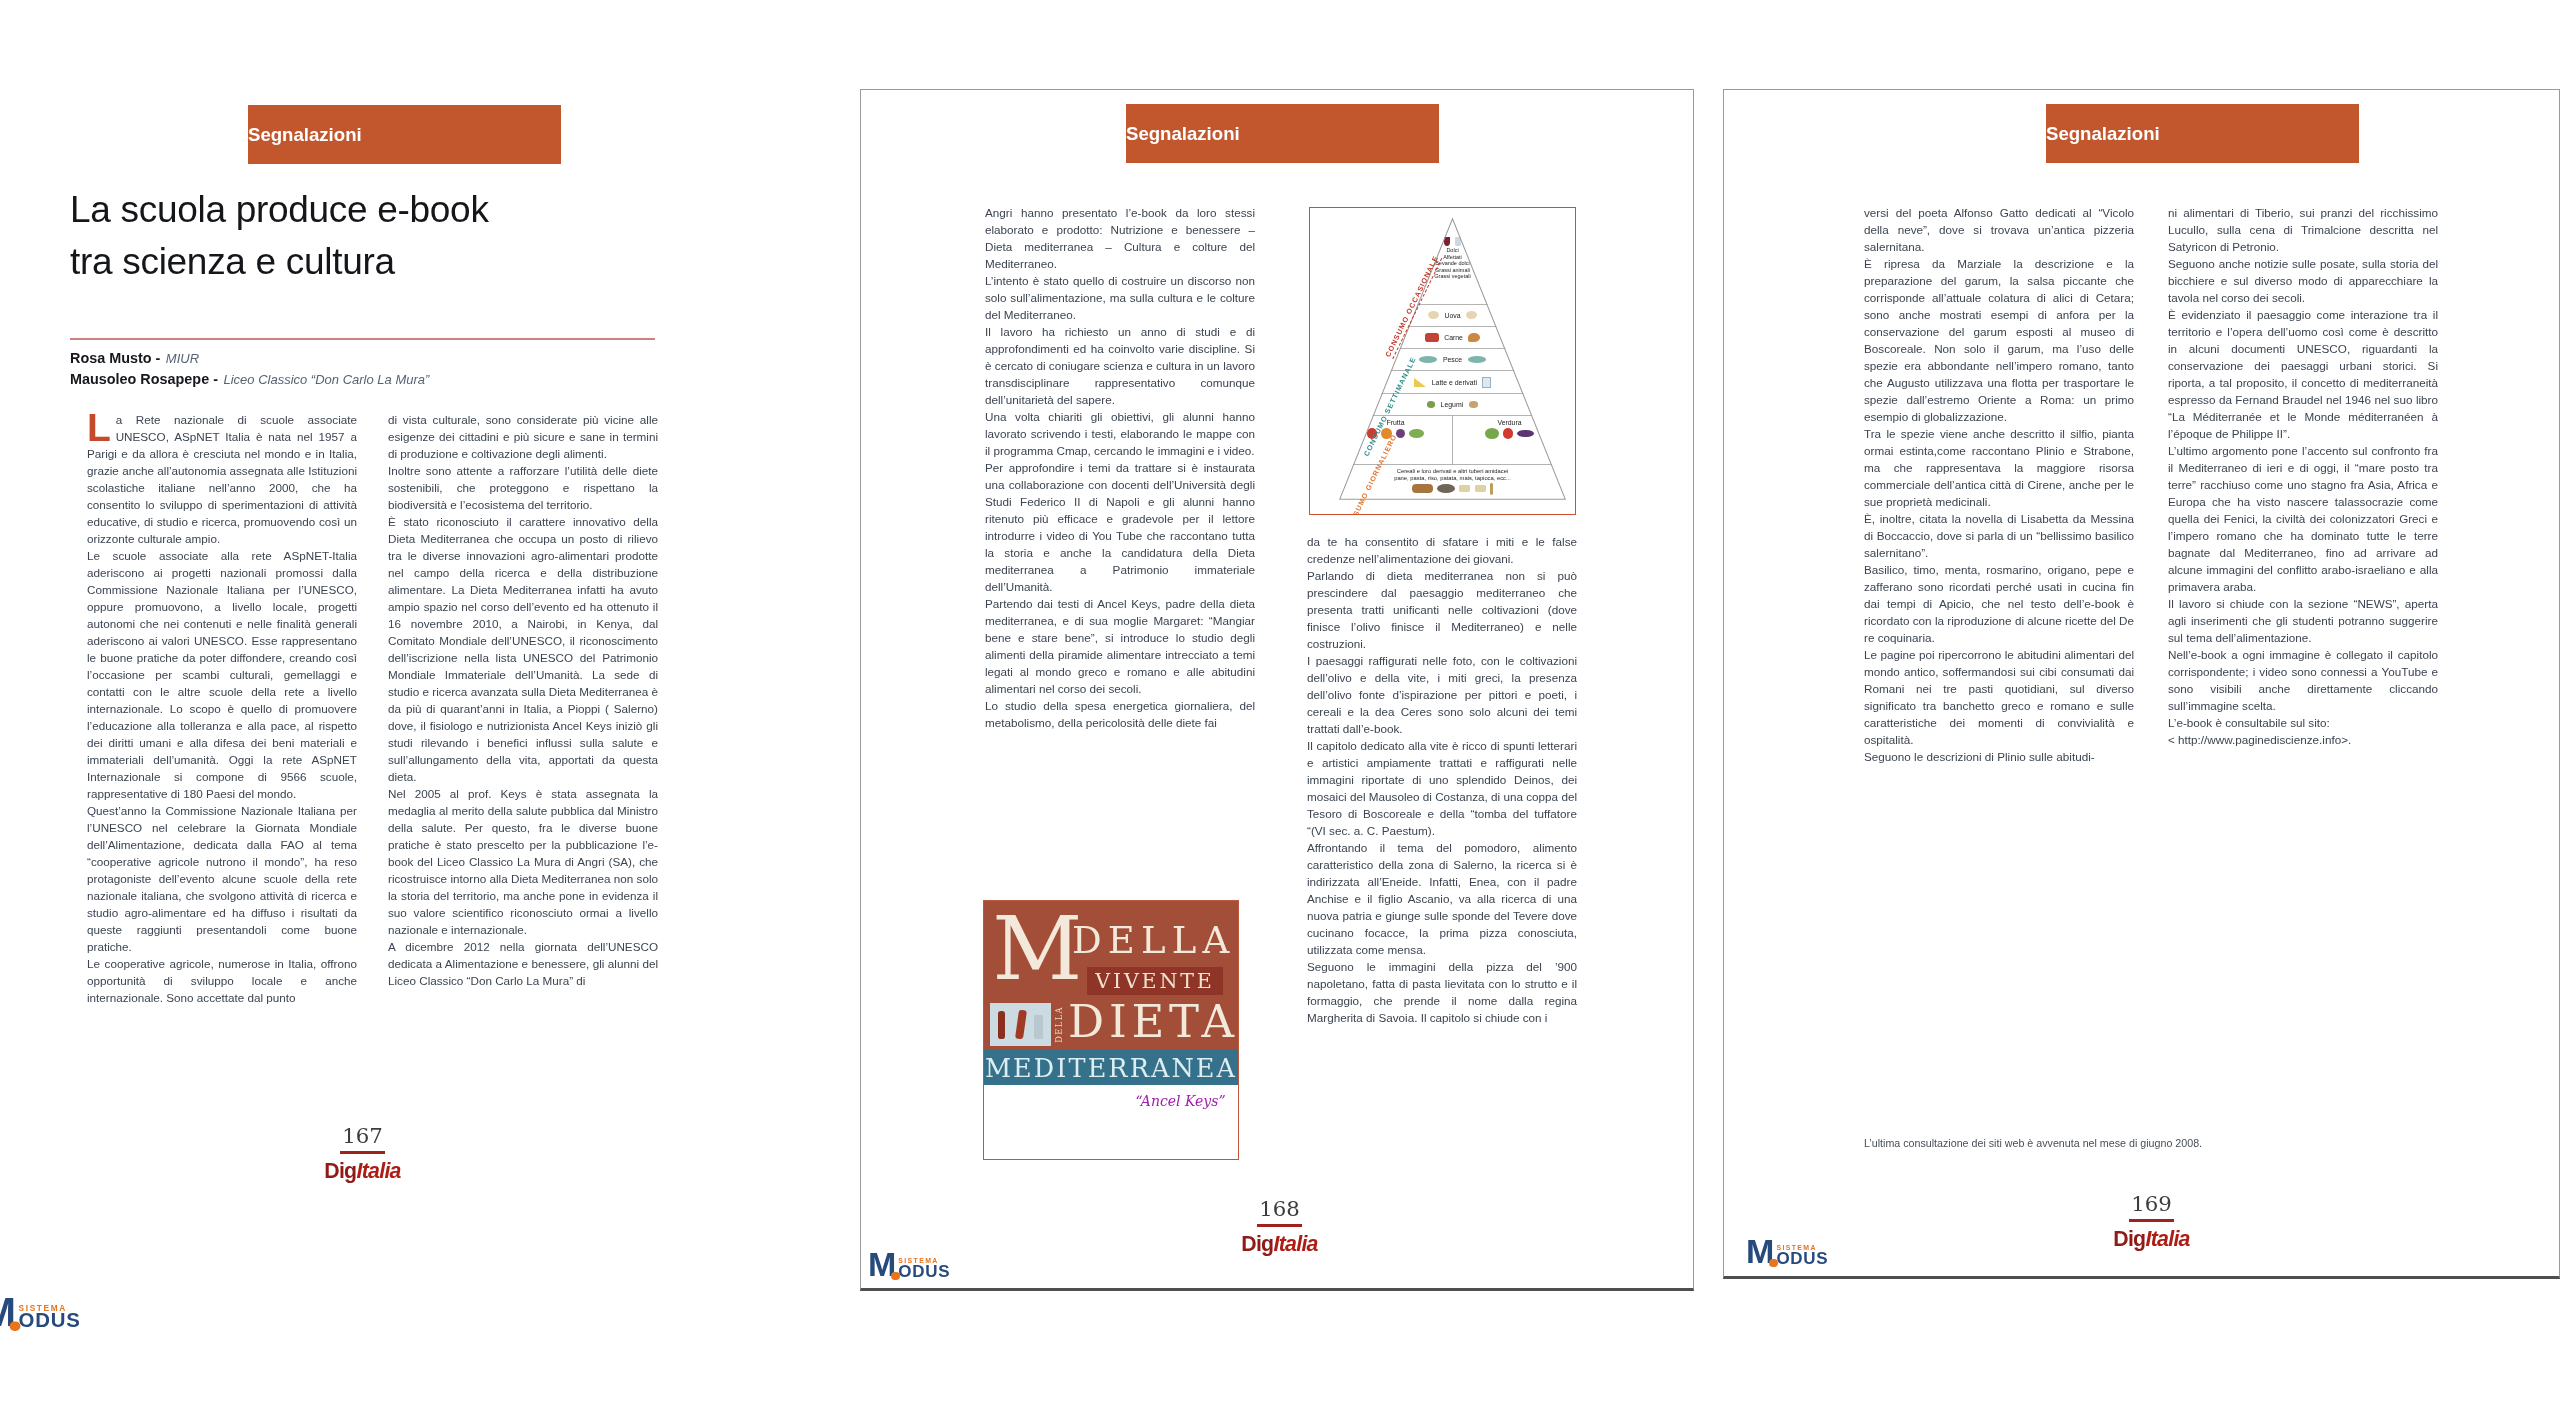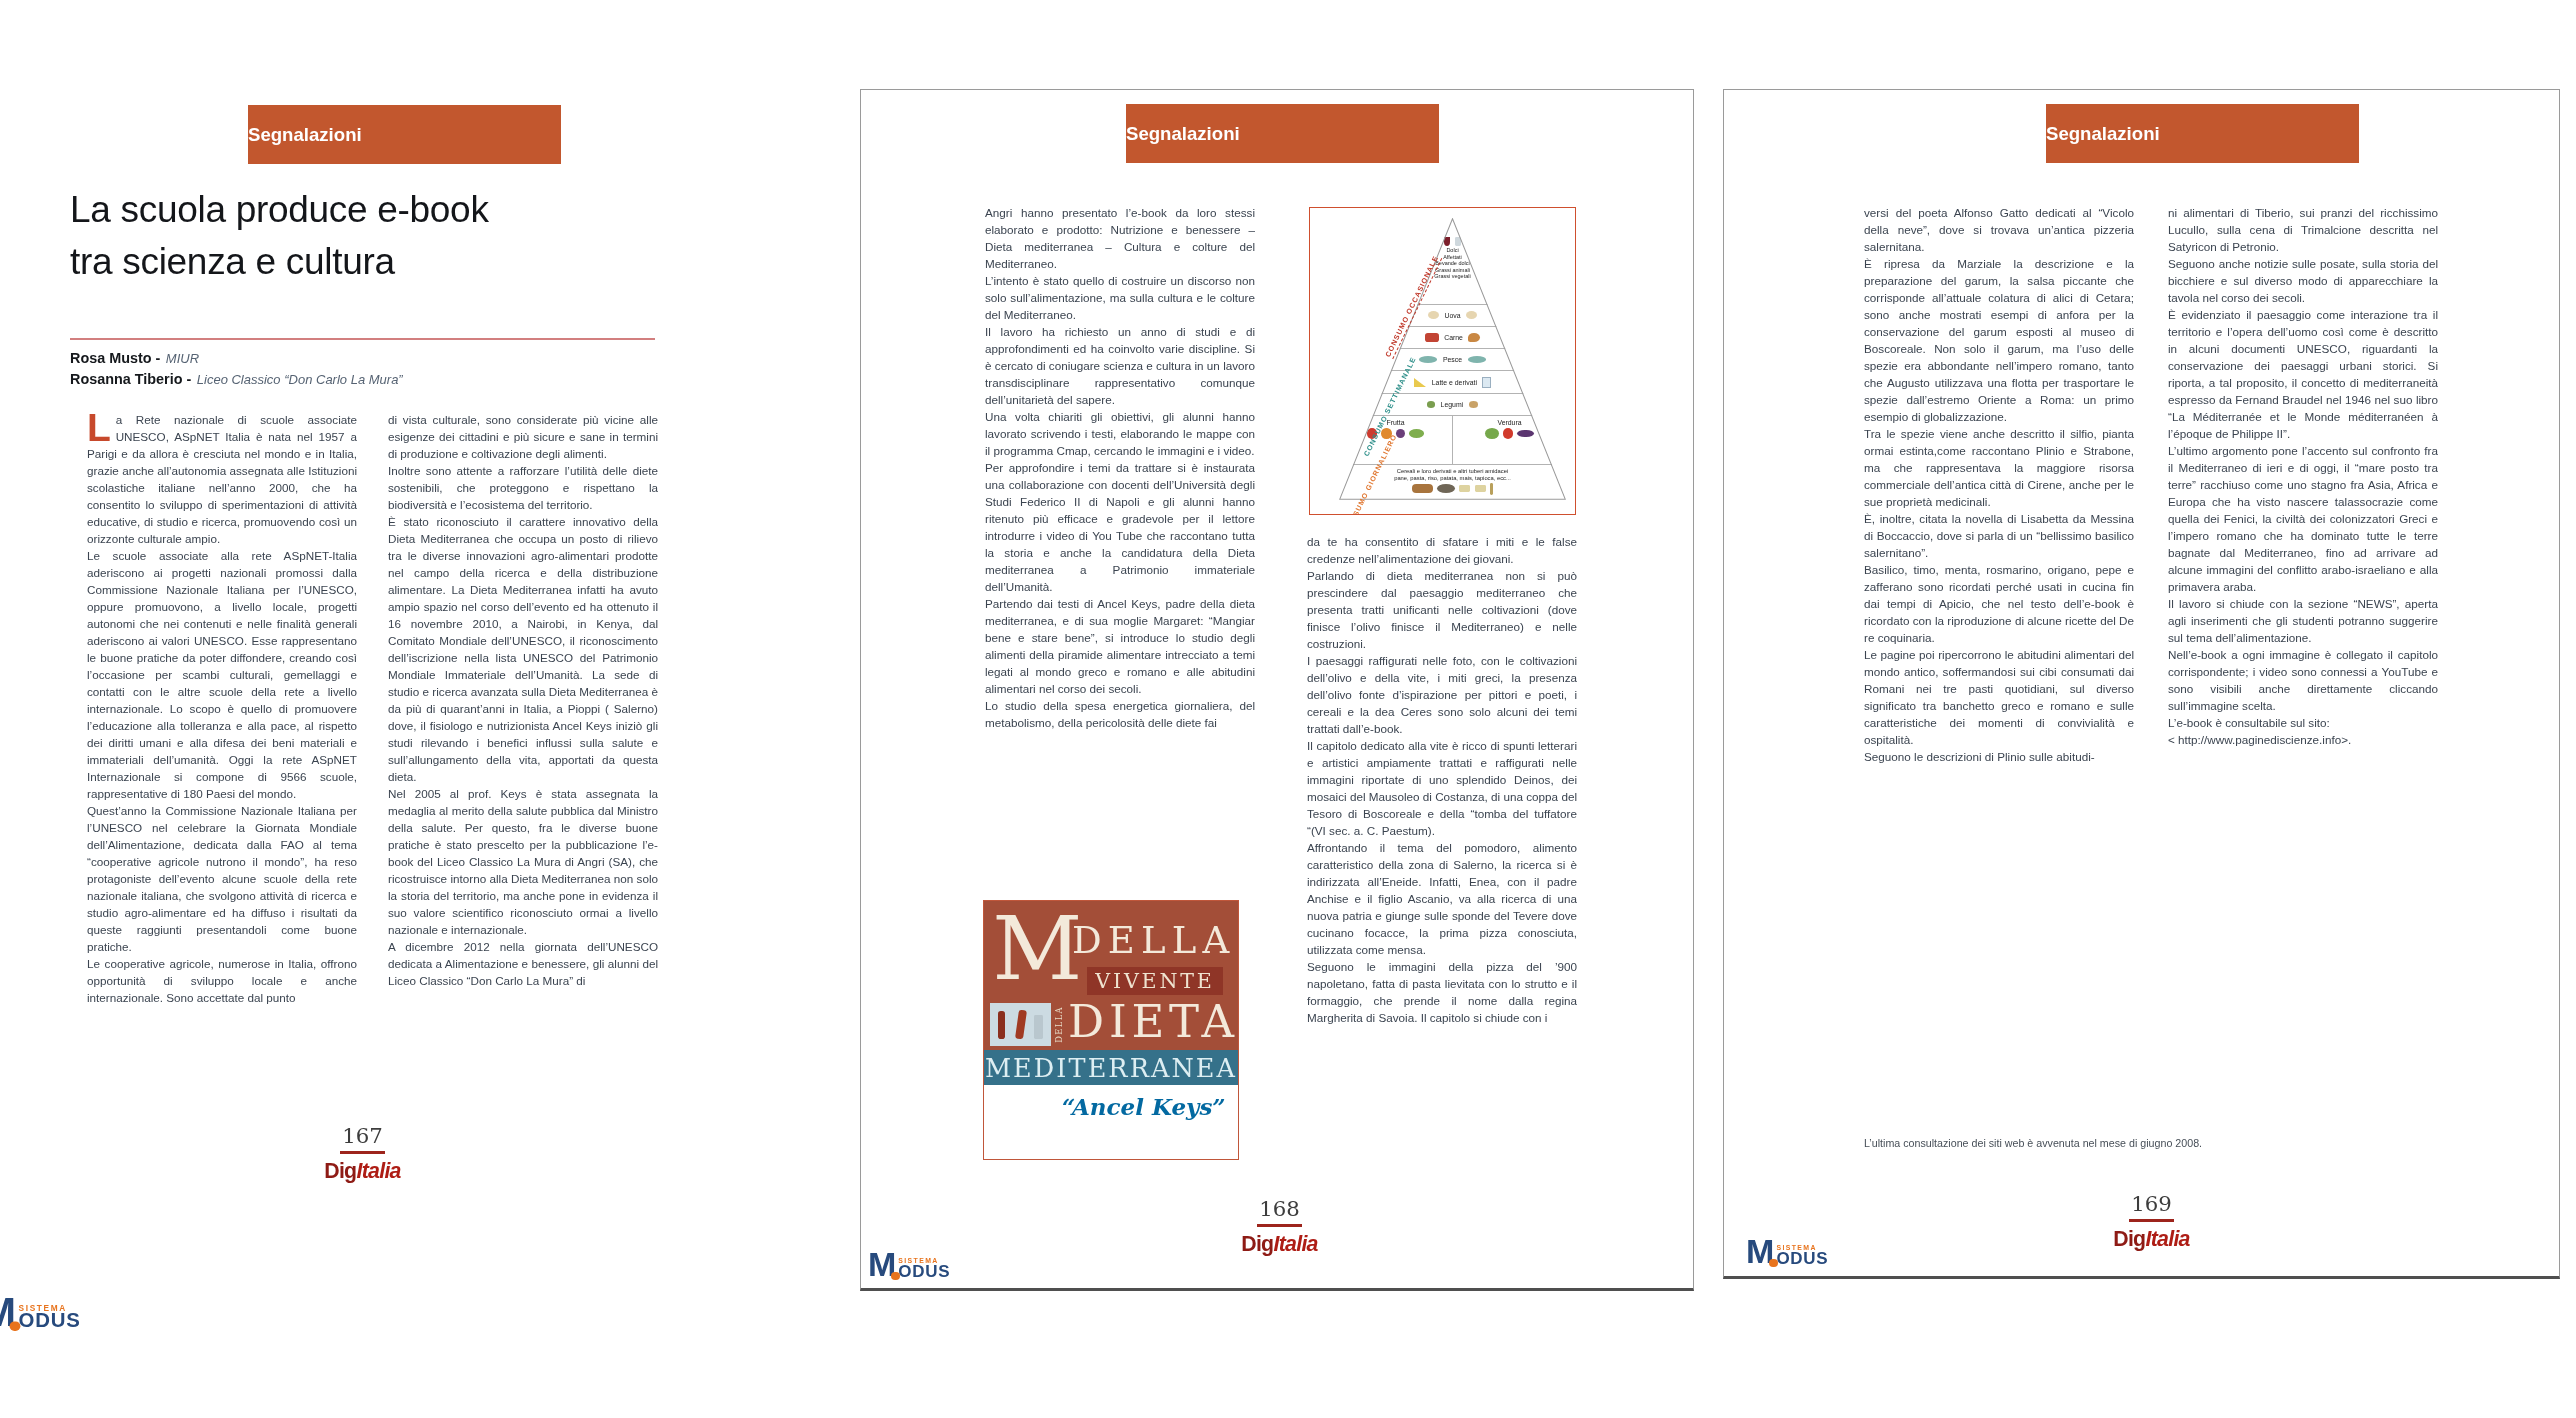--- a/index.html
+++ b/index.html
@@ -91,40 +91,40 @@
   .cover-fig2{position:absolute;left:27.5px;top:6.9px;width:8.3px;height:29px;background:#a03a22;border-radius:2.8px;transform:rotate(8deg);}
   .cover-fig3{position:absolute;left:44px;top:12.4px;width:9.6px;height:23.4px;background:#b9c7ce;border-radius:1.4px;}
   .cover-della{position:absolute;left:70px;top:105px;font-family:"DejaVu Serif", serif;font-size:8.3px;
                color:#e8dcc8;letter-spacing:1.4px;writing-mode:vertical-rl;transform:rotate(180deg);}
   .cover-dieta{position:absolute;left:84px;top:94px;font-family:"DejaVu Serif", serif;font-size:45px;
                color:#f3e9da;letter-spacing:4.8px;}
   .cover-band{position:absolute;left:0;top:149px;width:100%;height:36px;background:#35718a;text-align:center;}
   .cover-band span{font-family:"DejaVu Serif", serif;font-size:25.5px;line-height:36px;color:#ddeef2;letter-spacing:2.1px;}
   .cover-strip{position:absolute;left:0;top:184px;width:100%;height:76px;background:#ffffff;text-align:right;}
   .cover-author{display:inline-block;margin:8.3px 12.4px 0 0;font-family:"DejaVu Serif", serif;font-style:italic;
-                font-weight:bold;font-size:23px;color:#0369a1;}
+                font-weight:normal;font-size:14px;color:#a21caf;}
 </style>
 </head>
 <body>
 
 <div class="canvas">
 
   <section class="page" style="left:0;top:0;width:860px;height:1418px;">
     <div class="seg-bar" style="left:248px;top:105px;">
       <span>Segnalazioni</span>
     </div>
     <h1 class="title" style="left:70px;top:184px;">La scuola produce e-book
 tra scienza e cultura</h1>
     <div class="rule" style="left:70px;top:338px;width:585px;"></div>
     <div class="authors" style="left:70px;top:348px;">
       <div class="author-row">
         <span class="a-name">Rosa Musto -</span><span class="a-aff">MIUR</span>
       </div>
       <div class="author-row">
-        <span class="a-name">Rosanna Tiberio -</span><span class="a-aff">Liceo Classico “Don Carlo La Mura”</span>
+        <span class="a-name">Mausoleo Rosapepe -</span><span class="a-aff">Liceo Classico “Don Carlo La Mura”</span>
       </div>
     </div>
     <div class="col" style="left:87px;top:411px;">
       <span class="dropcap">L</span><span class="coltext">a Rete nazionale di scuole associate UNESCO, ASpNET Italia è nata nel 1957 a Parigi e da allora è cresciuta nel mondo e in Italia, grazie anche all’autonomia assegnata alle Istituzioni scolastiche italiane nell’anno 2000, che ha consentito lo sviluppo di sperimentazioni di attività educative, di studio e ricerca, promuovendo così un orizzonte culturale ampio.
 Le scuole associate alla rete ASpNET-Italia aderiscono ai progetti nazionali promossi dalla Commissione Nazionale Italiana per l’UNESCO, oppure promuovono, a livello locale, progetti autonomi che nei contenuti e nelle finalità generali aderiscono ai valori UNESCO. Esse rappresentano le buone pratiche da poter diffondere, creando così l’occasione per scambi culturali, gemellaggi e contatti con le altre scuole della rete a livello internazionale. Lo scopo è quello di promuovere l’educazione alla tolleranza e alla pace, al rispetto dei diritti umani e alla difesa dei beni materiali e immateriali dell’umanità. Oggi la rete ASpNET Internazionale si compone di 9566 scuole, rappresentative di 180 Paesi del mondo.
 Quest’anno la Commissione Nazionale Italiana per l’UNESCO nel celebrare la Giornata Mondiale dell’Alimentazione, dedicata dalla FAO al tema “cooperative agricole nutrono il mondo”, ha reso protagoniste dell’evento alcune scuole della rete nazionale italiana, che svolgono attività di ricerca e studio agro-alimentare ed ha diffuso i risultati da queste raggiunti presentandoli come buone pratiche.
 Le cooperative agricole, numerose in Italia, offrono opportunità di sviluppo locale e anche internazionale. Sono accettate dal punto</span>
     </div>
     <div class="col" style="left:388px;top:411px;">
       <span class="coltext">di vista culturale, sono considerate più vicine alle esigenze dei cittadini e più sicure e sane in termini di produzione e coltivazione degli alimenti.

